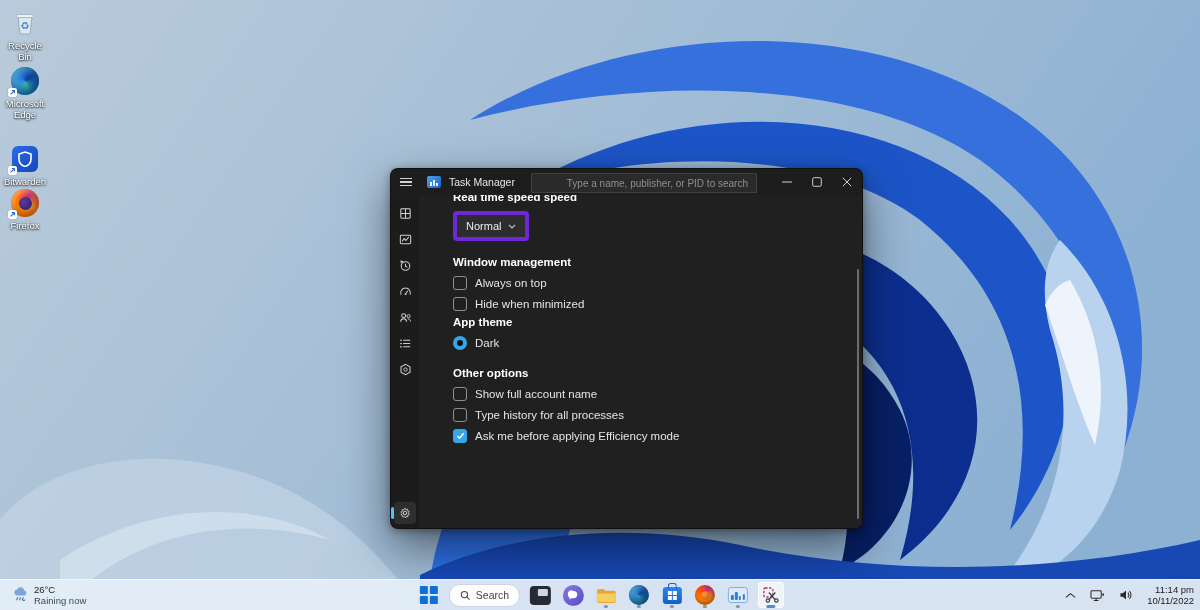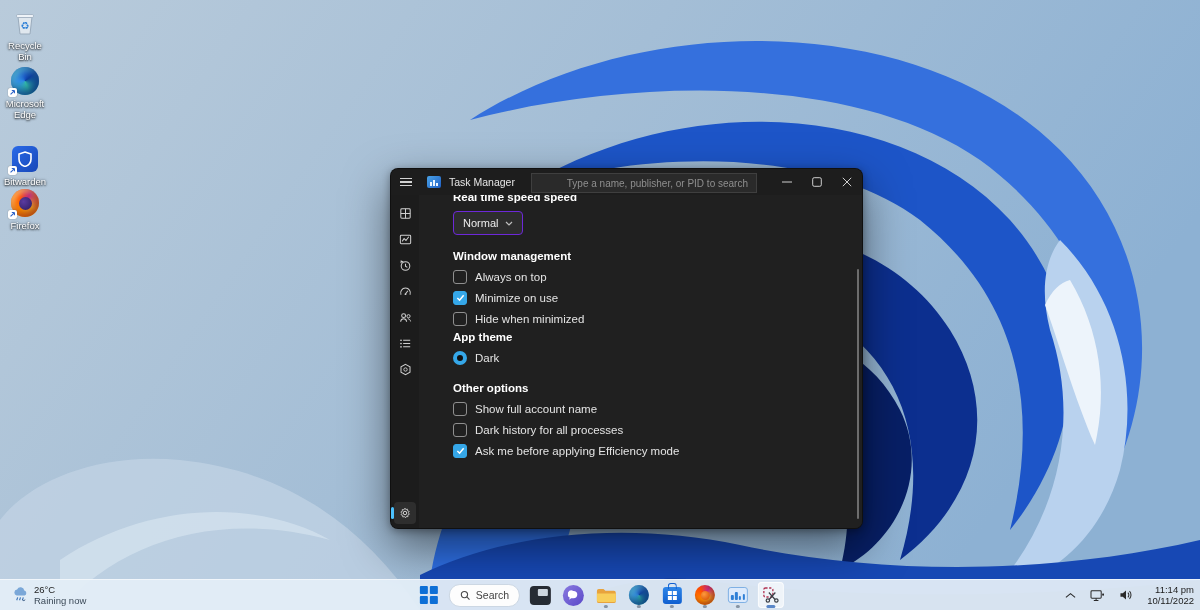--- a/index.html
+++ b/index.html
@@ -51,21 +51,21 @@
     display:flex;align-items:center;justify-content:center;cursor:pointer;}
   .pill{position:absolute;bottom:11px;left:0;width:3px;height:12px;border-radius:2px;background:#4cc2ff;}
 
   .content{position:relative;flex:1;background:#202020;padding-left:34px;box-sizing:border-box;overflow:hidden;}
   .sec-h{font-size:11.5px;font-weight:700;color:#fff;line-height:14px;}
   .h-clip{margin-top:-5px;}
   .h-wm{margin-top:14px;}
   .h-at{margin-top:4px;}
   .h-oo{margin-top:16px;}
   .dropdown{display:inline-flex;align-items:center;gap:7px;height:22px;padding:0 9px;margin-top:7px;
-    background:#2d2d2d;border:1px solid #6d28d9;border-radius:4px;color:#ececec;font-size:11px;cursor:pointer;}
+    background:#2d2d2d;border:4px solid #6d28d9;border-radius:4px;color:#ececec;font-size:11px;cursor:pointer;}
   .row{display:flex;align-items:center;gap:8px;margin-top:6px;height:15px;cursor:pointer;}
   .lbl{font-size:11.5px;color:#e4e4e4;}
   .cb{width:14px;height:14px;border:1px solid #8f8f8f;border-radius:3px;box-sizing:border-box;flex:none;
     display:flex;align-items:center;justify-content:center;background:transparent;}
   .cb svg{display:none;}
   .cb.checked{background:#35a7e8;border-color:#35a7e8;}
   .cb.checked svg{display:block;}
   .radio{width:14px;height:14px;border:1px solid #8f8f8f;border-radius:50%;box-sizing:border-box;flex:none;background:transparent;}
   .radio.selected{border:4px solid #35a7e8;background:#101010;}
   .v-scroll{position:absolute;right:3px;top:74px;width:2.5px;height:250px;background:#6d6d6d;border-radius:2px;cursor:pointer;}
@@ -292,48 +292,40 @@
             </svg>
         </div>
 
         <div class="sec-h h-wm">Window management</div>
 
         <div class="row">
           <span class="cb"></span>
           <span class="lbl">Always on top</span>
         </div>
         <div class="row">
-          <span class="cb checked">
-              <svg width="9" height="9" viewBox="0 0 10 10">
-                <path d="M1.5,5.5 L4,8 L8.5,2.5" fill="none" stroke="#fff" stroke-width="1.7"></path>
-              </svg>
-            </span>
-          <span class="lbl">Minimize on use</span>
-        </div>
-        <div class="row">
           <span class="cb"></span>
           <span class="lbl">Hide when minimized</span>
         </div>
 
         <div class="sec-h h-at">App theme</div>
 
         <div class="row">
           <span class="radio selected"></span>
           <span class="lbl">Dark</span>
         </div>
 
         <div class="sec-h h-oo">Other options</div>
 
         <div class="row">
           <span class="cb"></span>
           <span class="lbl">Show full account name</span>
         </div>
         <div class="row">
           <span class="cb"></span>
-          <span class="lbl">Dark history for all processes</span>
+          <span class="lbl">Type history for all processes</span>
         </div>
         <div class="row">
           <span class="cb checked">
               <svg width="9" height="9" viewBox="0 0 10 10">
                 <path d="M1.5,5.5 L4,8 L8.5,2.5" fill="none" stroke="#fff" stroke-width="1.7"></path>
               </svg>
             </span>
           <span class="lbl">Ask me before applying Efficiency mode</span>
         </div>
 

